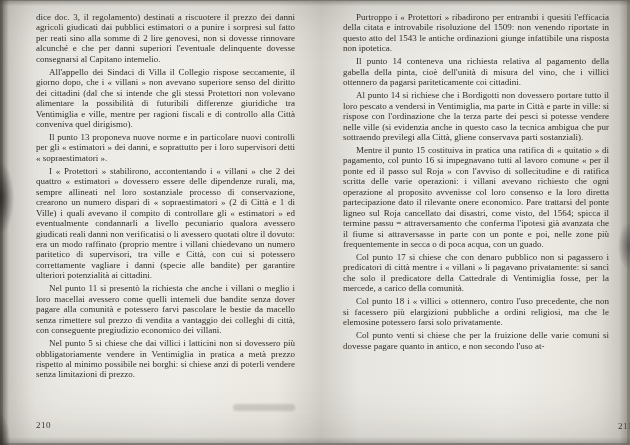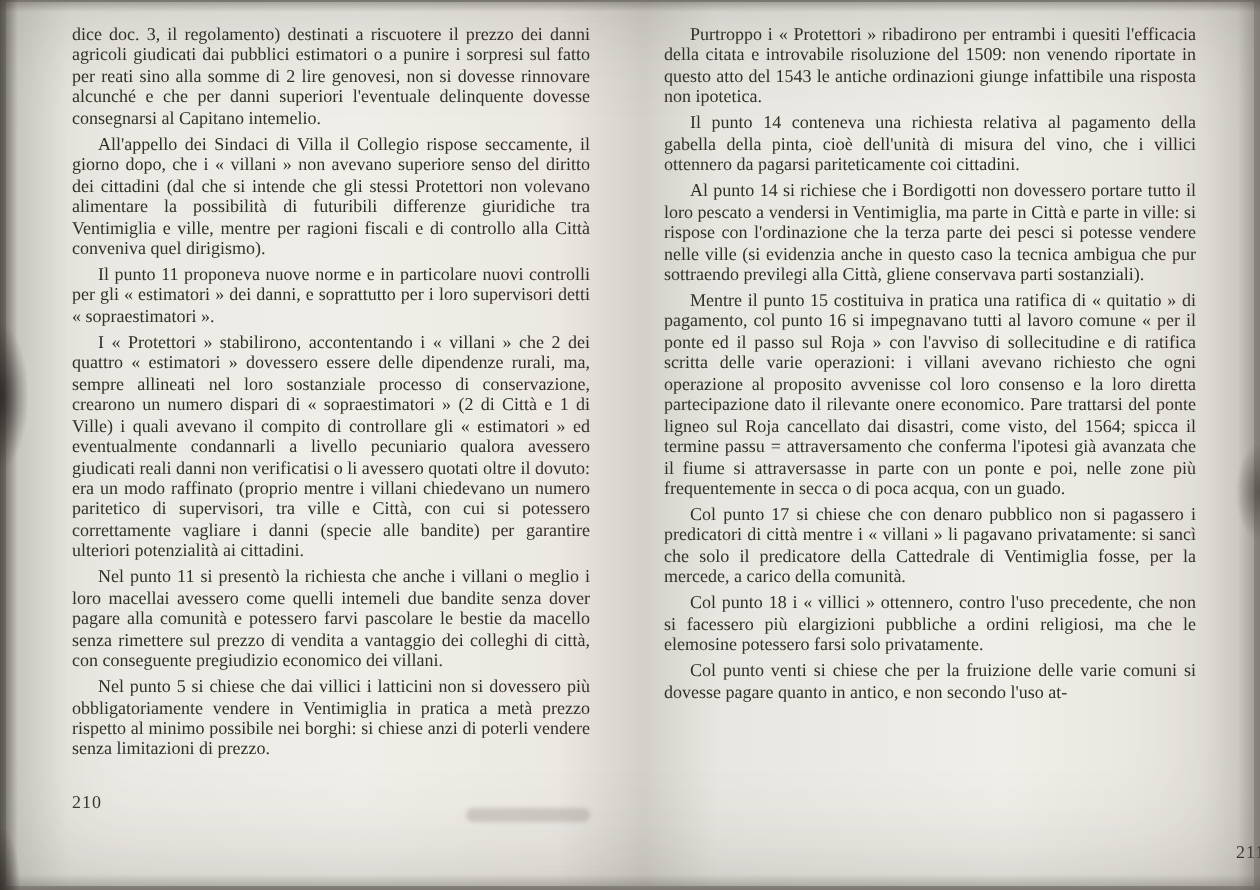--- a/index.html
+++ b/index.html
@@ -30,37 +30,37 @@
     background:radial-gradient(ellipse at 0% 100%, rgba(38,35,31,0.7), rgba(38,35,31,0) 75%);}
   .blotch-right{position:absolute;right:0;top:222px;width:12px;height:48px;
     background:radial-gradient(ellipse at 100% 50%, rgba(50,47,43,0.65), rgba(50,47,43,0) 72%);}
   .smudge{position:absolute;left:233px;top:404px;width:62px;height:7px;
     background:rgba(125,120,112,0.28);border-radius:4px;filter:blur(1px);}
   .page-text{
     position:absolute;top:12px;color:#322e28;
     font-size:9px;line-height:10.45px;text-align:justify;
   }
   .page-text-left{left:36px;width:259px;}
-  .page-text-right{left:332px;width:266px;}
+  .page-text-right{left:343px;width:266px;}
   p.para{margin:0 0 2.5px 0;}
   p.para.indent{text-indent:13px;}
   .pagenum{position:absolute;font-size:9px;color:#3a362f;letter-spacing:0.5px;}
-  .pagenum-left{left:36px;top:396px;}
+  .pagenum-left{left:36px;top:420px;}
   .pagenum-right{left:618px;top:421px;text-align:right;}
 </style>
 </head>
 <body>
 
 <div class="scan">
   <div class="paper"></div>
 
   <div class="page-text page-text-left">
       <p class="para">dice doc. 3, il regolamento) destinati a riscuotere il prezzo dei danni agricoli giudicati dai pubblici estimatori o a punire i sorpresi sul fatto per reati sino alla somme di 2 lire genovesi, non si dovesse rinnovare alcunché e che per danni superiori l'eventuale delinquente dovesse consegnarsi al Capitano intemelio.</p>
       <p class="para indent">All'appello dei Sindaci di Villa il Collegio rispose seccamente, il giorno dopo, che i « villani » non avevano superiore senso del diritto dei cittadini (dal che si intende che gli stessi Protettori non volevano alimentare la possibilità di futuribili differenze giuridiche tra Ventimiglia e ville, mentre per ragioni fiscali e di controllo alla Città conveniva quel dirigismo).</p>
-      <p class="para indent">Il punto 11 proponeva nuove norme e in particolare nuovi controlli per gli « estimatori » dei danni, e soprattutto per i loro supervisori detti « sopraestimatori ».</p>
+      <p class="para indent">Il punto 13 proponeva nuove norme e in particolare nuovi controlli per gli « estimatori » dei danni, e soprattutto per i loro supervisori detti « sopraestimatori ».</p>
       <p class="para indent">I « Protettori » stabilirono, accontentando i « villani » che 2 dei quattro « estimatori » dovessero essere delle dipendenze rurali, ma, sempre allineati nel loro sostanziale processo di conservazione, crearono un numero dispari di « sopraestimatori » (2 di Città e 1 di Ville) i quali avevano il compito di controllare gli « estimatori » ed eventualmente condannarli a livello pecuniario qualora avessero giudicati reali danni non verificatisi o li avessero quotati oltre il dovuto: era un modo raffinato (proprio mentre i villani chiedevano un numero paritetico di supervisori, tra ville e Città, con cui si potessero correttamente vagliare i danni (specie alle bandite) per garantire ulteriori potenzialità ai cittadini.</p>
       <p class="para indent">Nel punto 11 si presentò la richiesta che anche i villani o meglio i loro macellai avessero come quelli intemeli due bandite senza dover pagare alla comunità e potessero farvi pascolare le bestie da macello senza rimettere sul prezzo di vendita a vantaggio dei colleghi di città, con conseguente pregiudizio economico dei villani.</p>
       <p class="para indent">Nel punto 5 si chiese che dai villici i latticini non si dovessero più obbligatoriamente vendere in Ventimiglia in pratica a metà prezzo rispetto al minimo possibile nei borghi: si chiese anzi di poterli vendere senza limitazioni di prezzo.</p>
     </div>
 
   <div class="page-text page-text-right">
       <p class="para indent">Purtroppo i « Protettori » ribadirono per entrambi i quesiti l'efficacia della citata e introvabile risoluzione del 1509: non venendo riportate in questo atto del 1543 le antiche ordinazioni giunge infattibile una risposta non ipotetica.</p>
       <p class="para indent">Il punto 14 conteneva una richiesta relativa al pagamento della gabella della pinta, cioè dell'unità di misura del vino, che i villici ottennero da pagarsi pariteticamente coi cittadini.</p>
       <p class="para indent">Al punto 14 si richiese che i Bordigotti non dovessero portare tutto il loro pescato a vendersi in Ventimiglia, ma parte in Città e parte in ville: si rispose con l'ordinazione che la terza parte dei pesci si potesse vendere nelle ville (si evidenzia anche in questo caso la tecnica ambigua che pur sottraendo previlegi alla Città, gliene conservava parti sostanziali).</p>
       <p class="para indent">Mentre il punto 15 costituiva in pratica una ratifica di « quitatio » di pagamento, col punto 16 si impegnavano tutti al lavoro comune « per il ponte ed il passo sul Roja » con l'avviso di sollecitudine e di ratifica scritta delle varie operazioni: i villani avevano richiesto che ogni operazione al proposito avvenisse col loro consenso e la loro diretta partecipazione dato il rilevante onere economico. Pare trattarsi del ponte ligneo sul Roja cancellato dai disastri, come visto, del 1564; spicca il termine passu = attraversamento che conferma l'ipotesi già avanzata che il fiume si attraversasse in parte con un ponte e poi, nelle zone più frequentemente in secca o di poca acqua, con un guado.</p>

